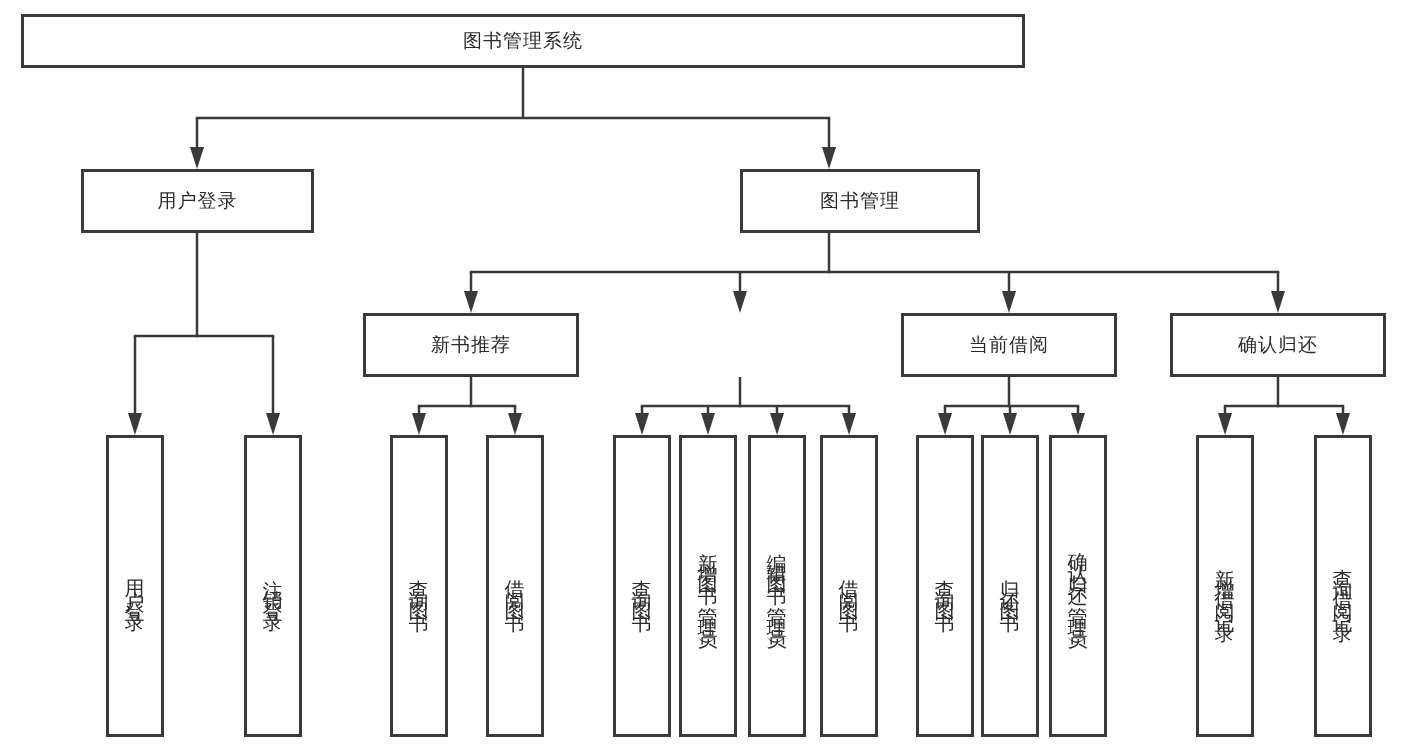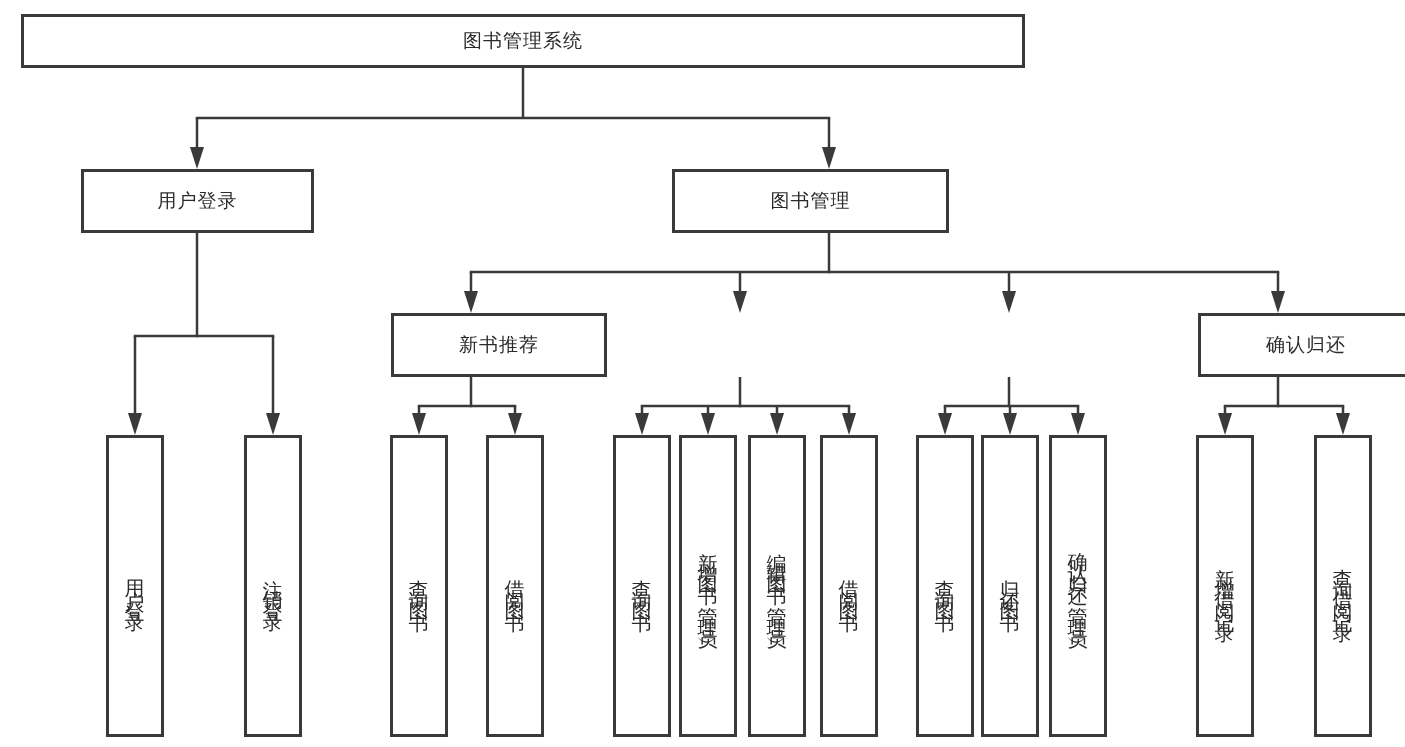--- a/index.html
+++ b/index.html
@@ -27,21 +27,21 @@
     box-sizing:border-box;
     border:3px solid var(--line);
     background:#fff;
     display:flex;align-items:center;justify-content:center;
     font-size:19px;
     letter-spacing:1px;
     color:var(--text);
   }
   .box.root{left:21px;top:14px;width:1004px;height:54px;}
   .box.l2{top:169px;height:64px;}
-  .box.l3{top:313px;height:64px;width:216px;margin-left:28px;}
+  .box.l3{top:313px;height:64px;width:216px;}
   .leaf{
     position:absolute;
     top:435px;height:302px;width:58px;
     box-sizing:border-box;
     border:3px solid var(--line);
     background:#fff;
     display:flex;align-items:center;justify-content:center;
   }
   .vtext{
     writing-mode:vertical-rl;
@@ -125,23 +125,24 @@
       <polygon points="1071,413 1085,413 1078,435"></polygon>
     <line x1="1225" y1="406" x2="1225" y2="416"></line>
       <polygon points="1218,413 1232,413 1225,435"></polygon>
     <line x1="1343" y1="406" x2="1343" y2="416"></line>
       <polygon points="1336,413 1350,413 1343,435"></polygon>
   </svg>
 
   <div class="box root">图书管理系统</div>
 
   <div class="box l2" style="left:81px;width:233px;">用户登录</div>
-  <div class="box l2" style="left:672px;width:277px;">图书管理</div>
+  <div class="box l2" style="left:740px;width:240px;">图书管理</div>
 
   <div class="box l3" style="left:363px;">新书推荐</div>
+  <div class="box l3" style="left:901px;">当前借阅</div>
   <div class="box l3" style="left:1170px;">确认归还</div>
 
   <div class="leaf" style="left:106px;">
       <span class="vtext">用户登录</span>
     </div>
   <div class="leaf" style="left:244px;">
       <span class="vtext">注销登录</span>
     </div>
   <div class="leaf" style="left:390px;">
       <span class="vtext">查询图书</span>

